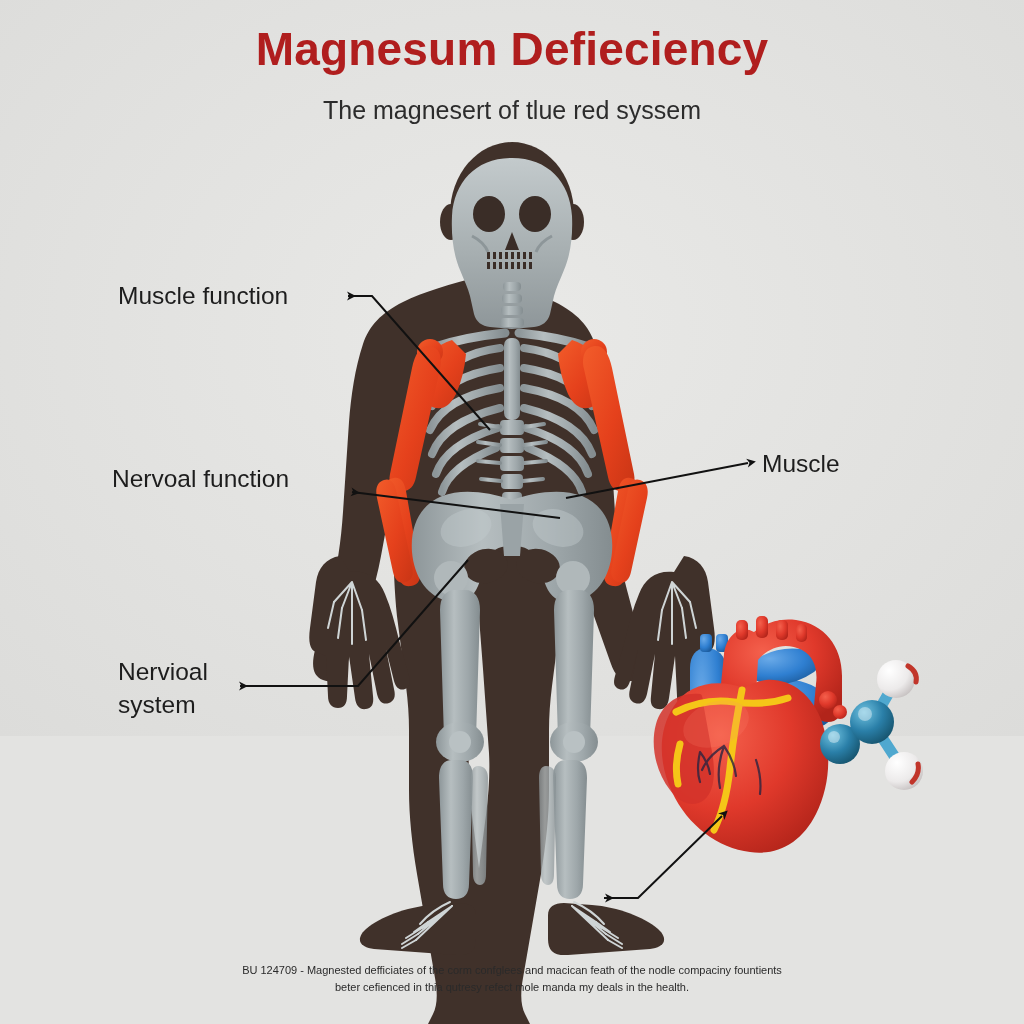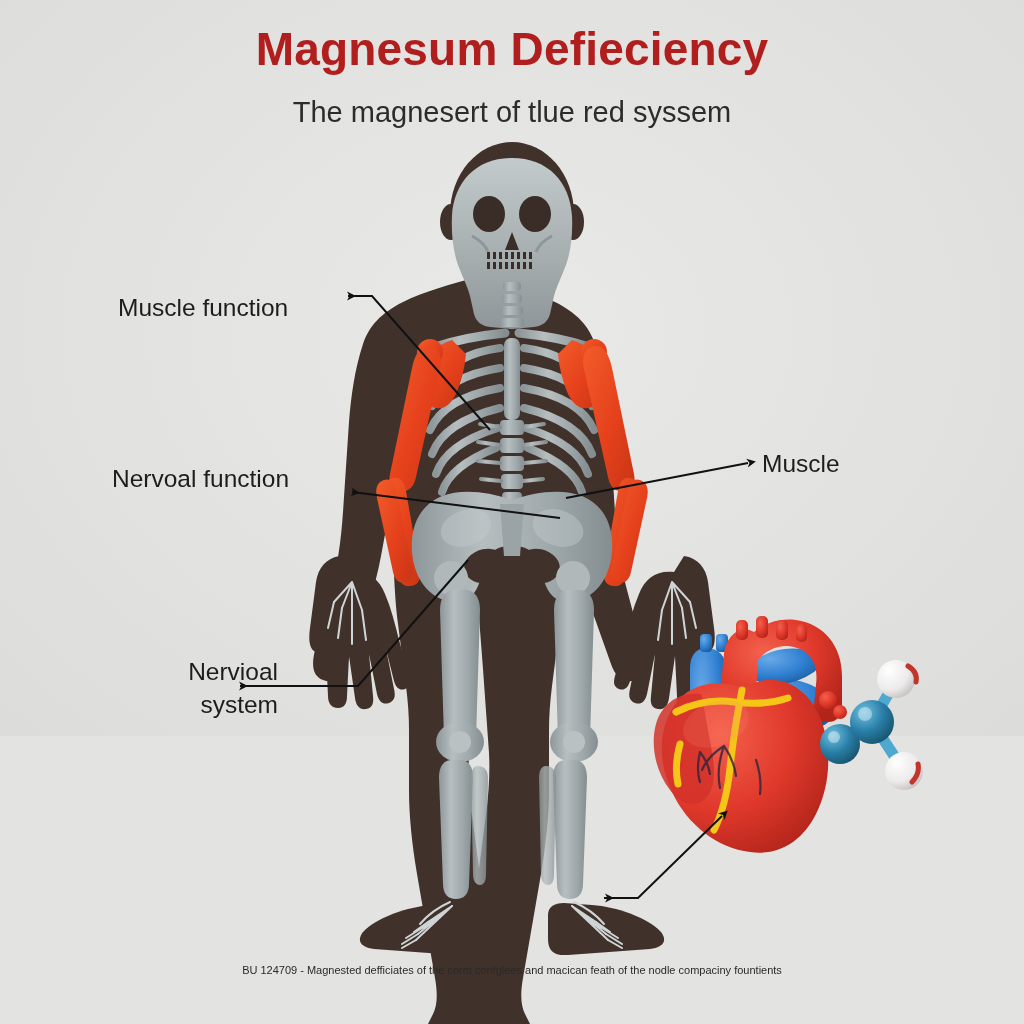--- a/index.html
+++ b/index.html
@@ -20,35 +20,35 @@
     position:absolute; top:22px; left:0; width:1024px;
     text-align:center;
     font-size:46px; font-weight:700;
     letter-spacing:0.2px;
     color:#b01e1e;
     font-family:"Liberation Sans", sans-serif;
   }
   #subtitle {
     position:absolute; top:96px; left:0; width:1024px;
     text-align:center;
-    font-size:29px; font-weight:400;
+    font-size:25px; font-weight:400;
     color:#2c2c2c;
   }
 
   
   .callout {
     position:absolute;
     font-size:24.5px;
     color:#1d1d1d;
     line-height:1.35;
     white-space:pre-line;
   }
-  #lbl-muscle  { left:118px; top:291px; }
+  #lbl-muscle  { left:118px; top:279px; }
   #lbl-nerv-fn { left:112px; top:462px; }
-  #lbl-nerv-sy { left:118px; top:655px; text-align:right; width:160px;}
+  #lbl-nerv-sy { left:118px; top:655px; text-align:left; width:160px;}
   #lbl-health  { left:762px; top:447px; }
 
   
   #caption {
     position:absolute; left:120px; top:962px; width:784px;
     text-align:center;
     font-size:11px;
     color:#2a2a2a;
     line-height:1.55;
   }
@@ -443,15 +443,16 @@
 
   <div class="callout" id="lbl-nerv-fn">Nervoal function</div>
 
   <div class="callout" id="lbl-nerv-sy">Nervioal
 system</div>
 
   <div class="callout" id="lbl-health">Muscle</div>
 
   <div id="caption">
     <div>BU 124709 - Magnested defficiates of the corm confglees and macican feath of the nodle compaciny fountients</div>
+    <div>beter cefienced in thia qutresy refect mole manda my deals in the health.</div>
   </div>
 
 </div>
 
 </body></html>

